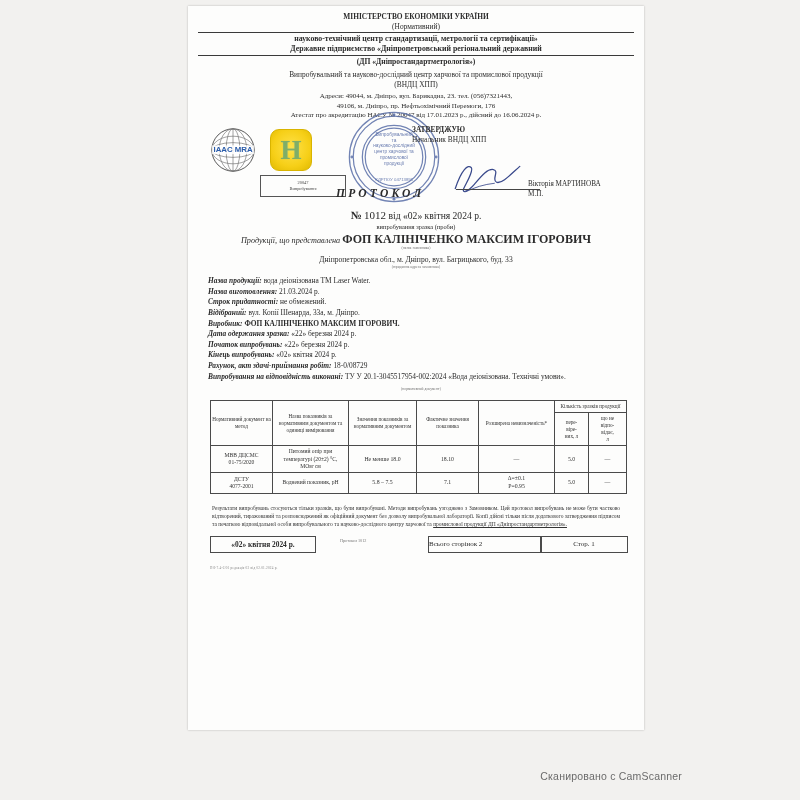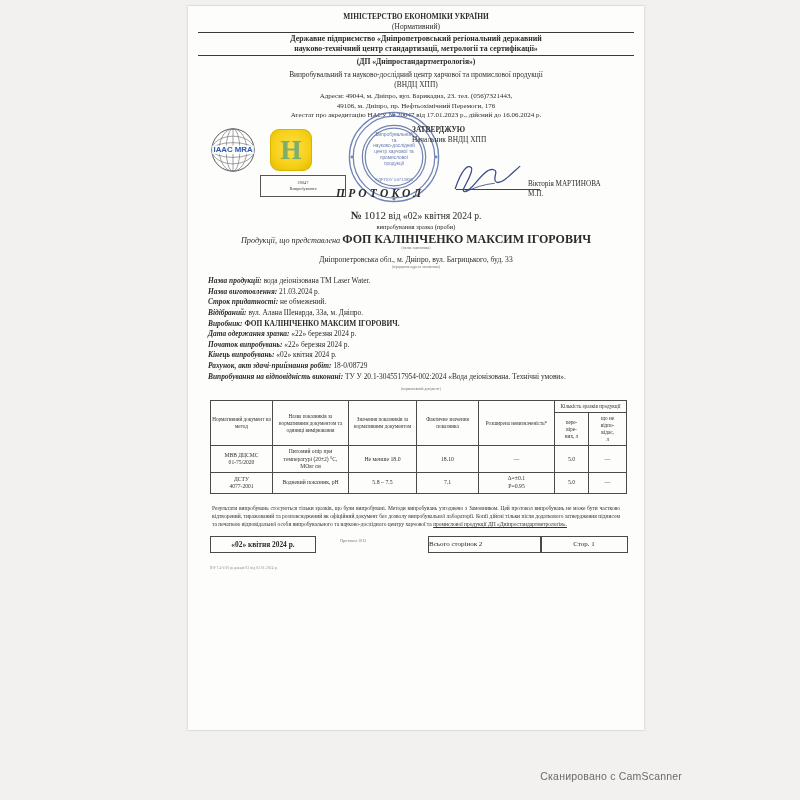--- a/index.html
+++ b/index.html
@@ -228,22 +228,22 @@
 
 <div id="scan-page">
 
   <div id="paper">
     <div class="sheet-inner">
 
       <div>
         <div class="hdr-line c b">МІНІСТЕРСТВО ЕКОНОМІКИ УКРАЇНИ</div>
         <div class="hdr-line c">(Нормативний)</div>
         <div class="rule"></div>
+        <div class="hdr-strong c">науково-технічний центр стандартизації, метрології та сертифікації»</div>
         <div class="hdr-strong c">Державне підприємство «Дніпропетровський регіональний державний</div>
-        <div class="hdr-strong c">науково-технічний центр стандартизації, метрології та сертифікації»</div>
         <div class="rule"></div>
         <div class="hdr-sub c">(ДП «Дніпростандартметрологія»)</div>
         <div class="hdr-line c" style="margin-top:3px">Випробувальний та науково-дослідний центр харчової та промислової продукції</div>
         <div class="hdr-line c">(ВНДЦ ХПП)</div>
         <div class="addr c" style="margin-top:3px">Адреси: 49044, м. Дніпро, вул. Барикадна, 23. тел. (056)7321443,</div>
         <div class="addr c">49106, м. Дніпро, пр. Нефтьохімічний Перемоги, 176</div>
         <div class="addr c">Атестат про акредитацію НАСУ № 20047  від 17.01.2023 р., дійсний до 16.06.2024 р.</div>
       </div>
 
       <div id="logo-strip">
@@ -337,21 +337,21 @@
         <div class="f-row">
           <span class="lab">Назва виготовлення:</span>
           <span class="val">21.03.2024 р.</span>
         </div>
         <div class="f-row">
           <span class="lab">Строк придатності:</span>
           <span class="val">не обмежений.</span>
         </div>
         <div class="f-row">
           <span class="lab">Відібраний:</span>
-          <span class="val">вул. Алана Шенарда, 33а, м. Дніпро.</span>
+          <span class="val">вул. Копії Шенарда, 33а, м. Дніпро.</span>
         </div>
         <div class="f-row">
           <span class="lab">Виробник:</span>
           <span class="val bold">ФОП КАЛІНІЧЕНКО МАКСИМ ІГОРОВИЧ.</span>
         </div>
         <div class="f-row">
           <span class="lab">Дата одержання зразка:</span>
           <span class="val">«22» березня 2024 р.</span>
         </div>
         <div class="f-row">

